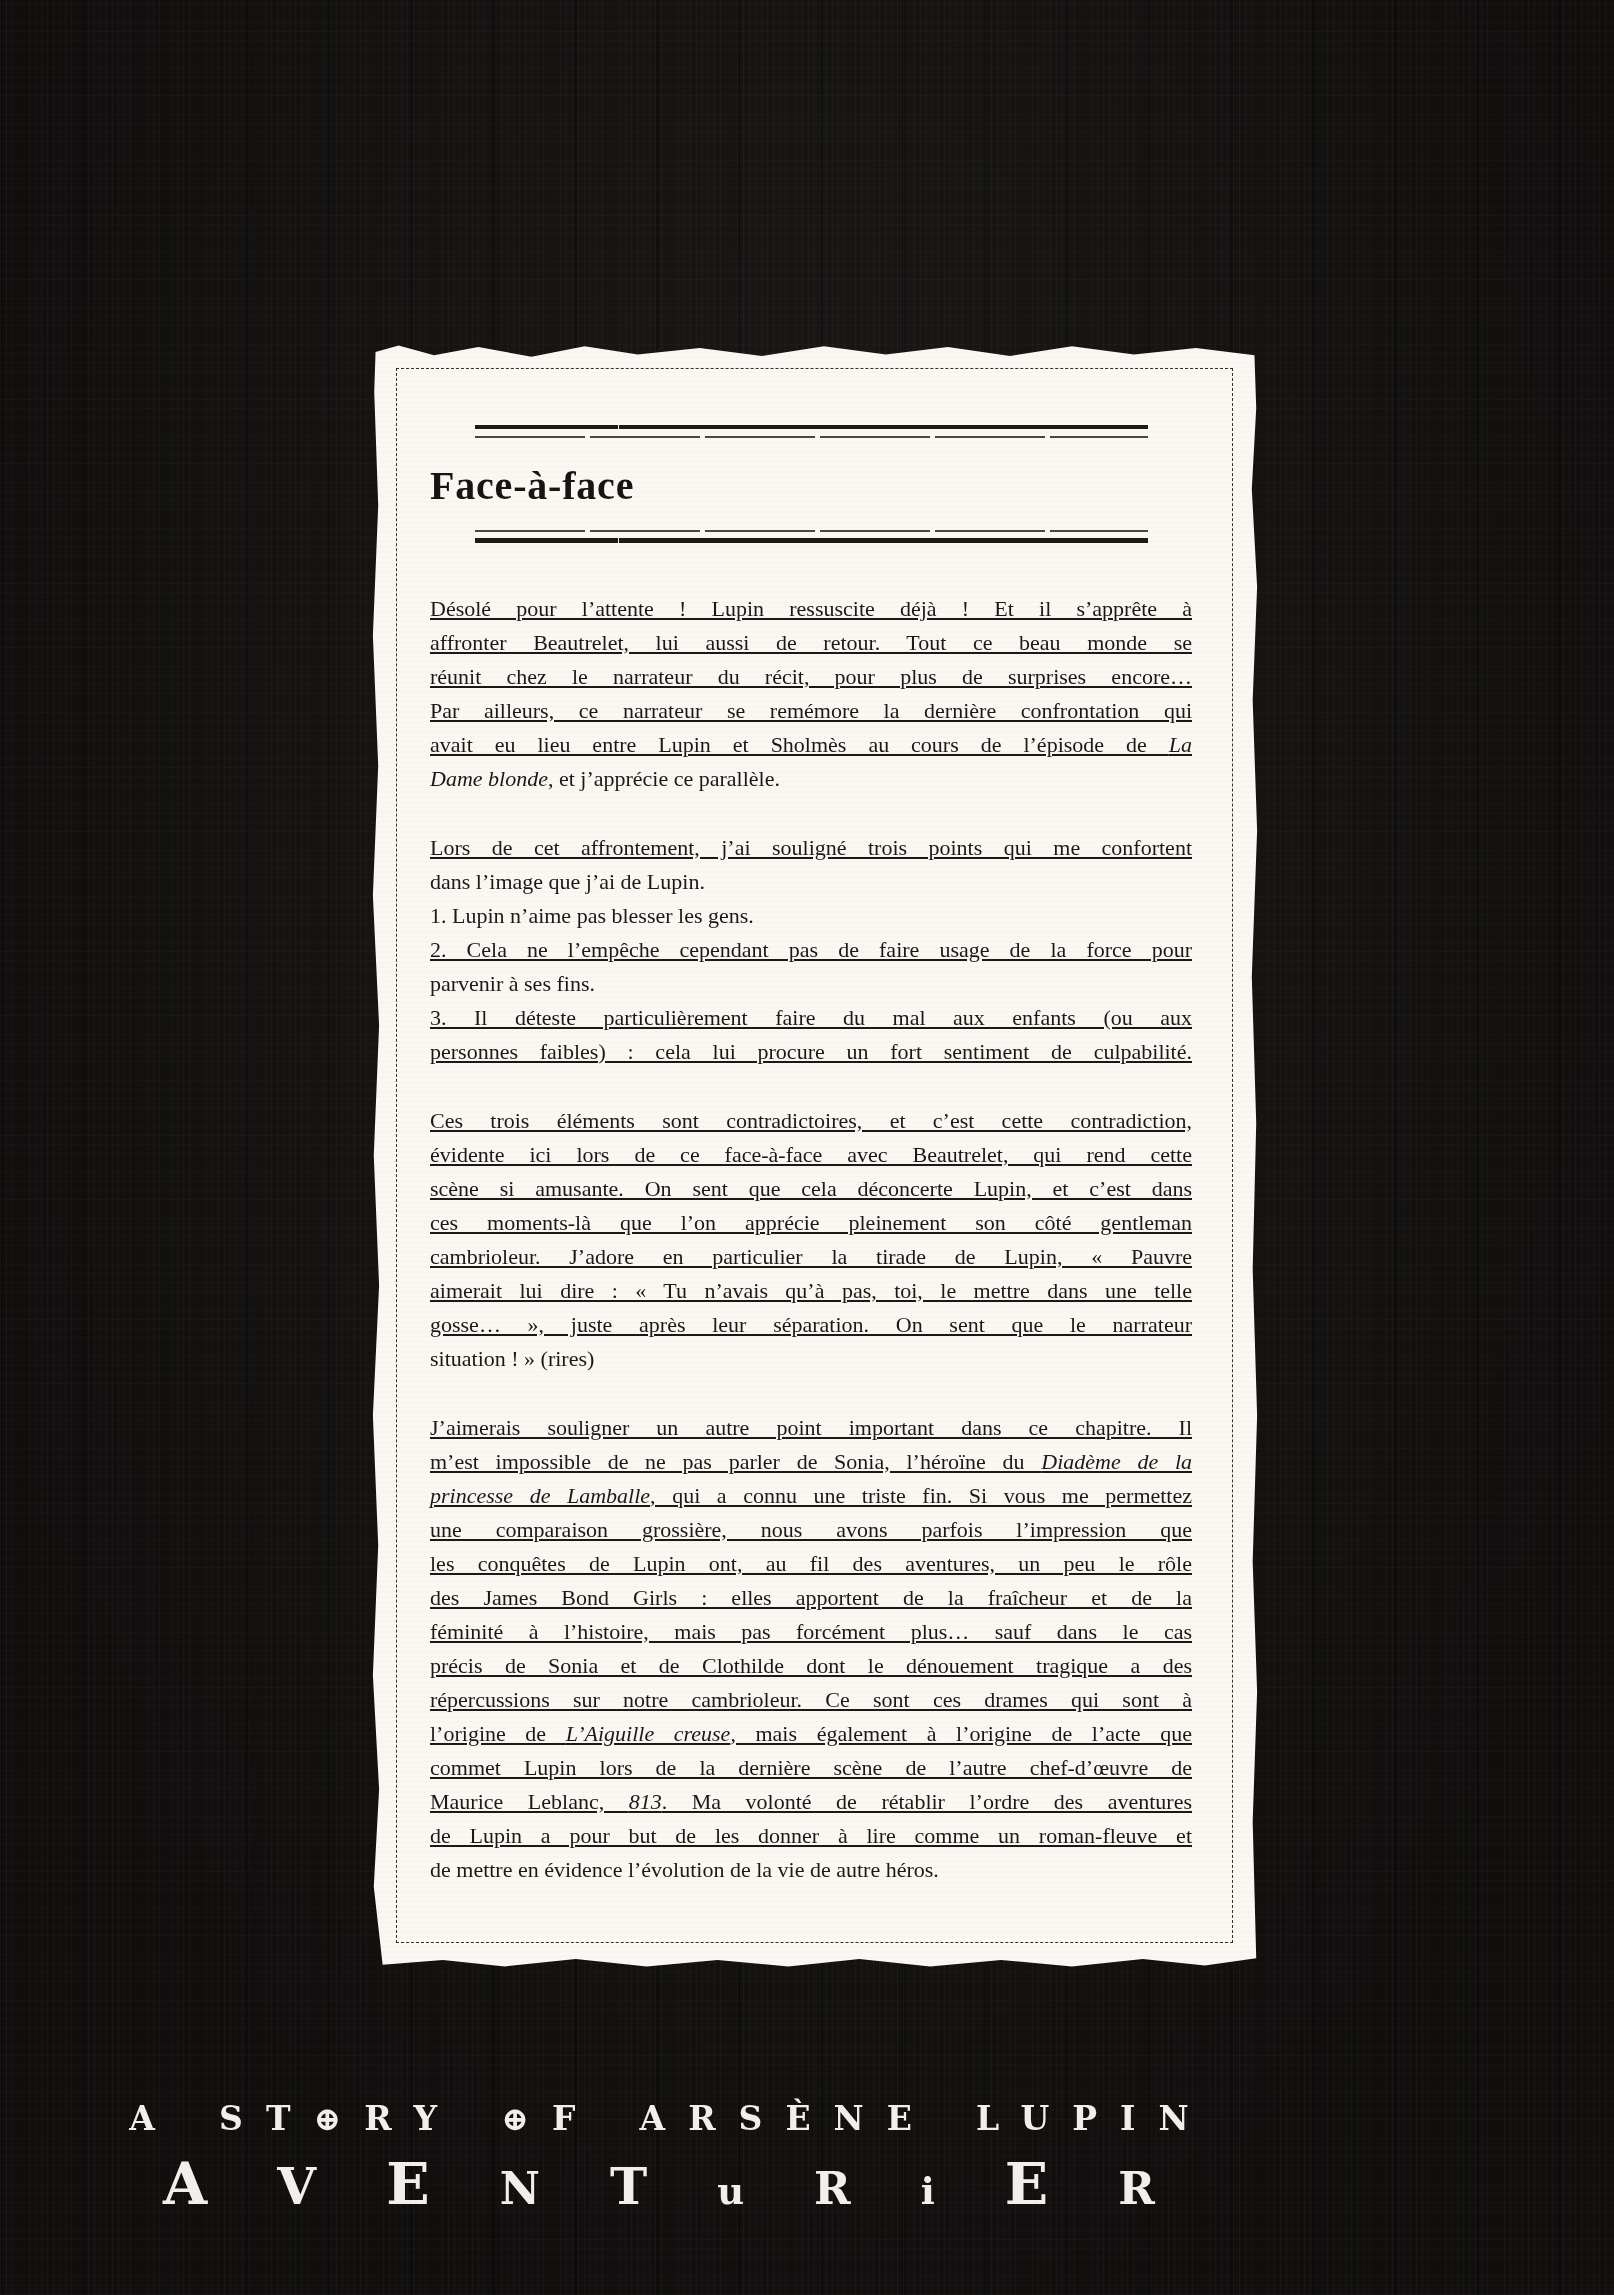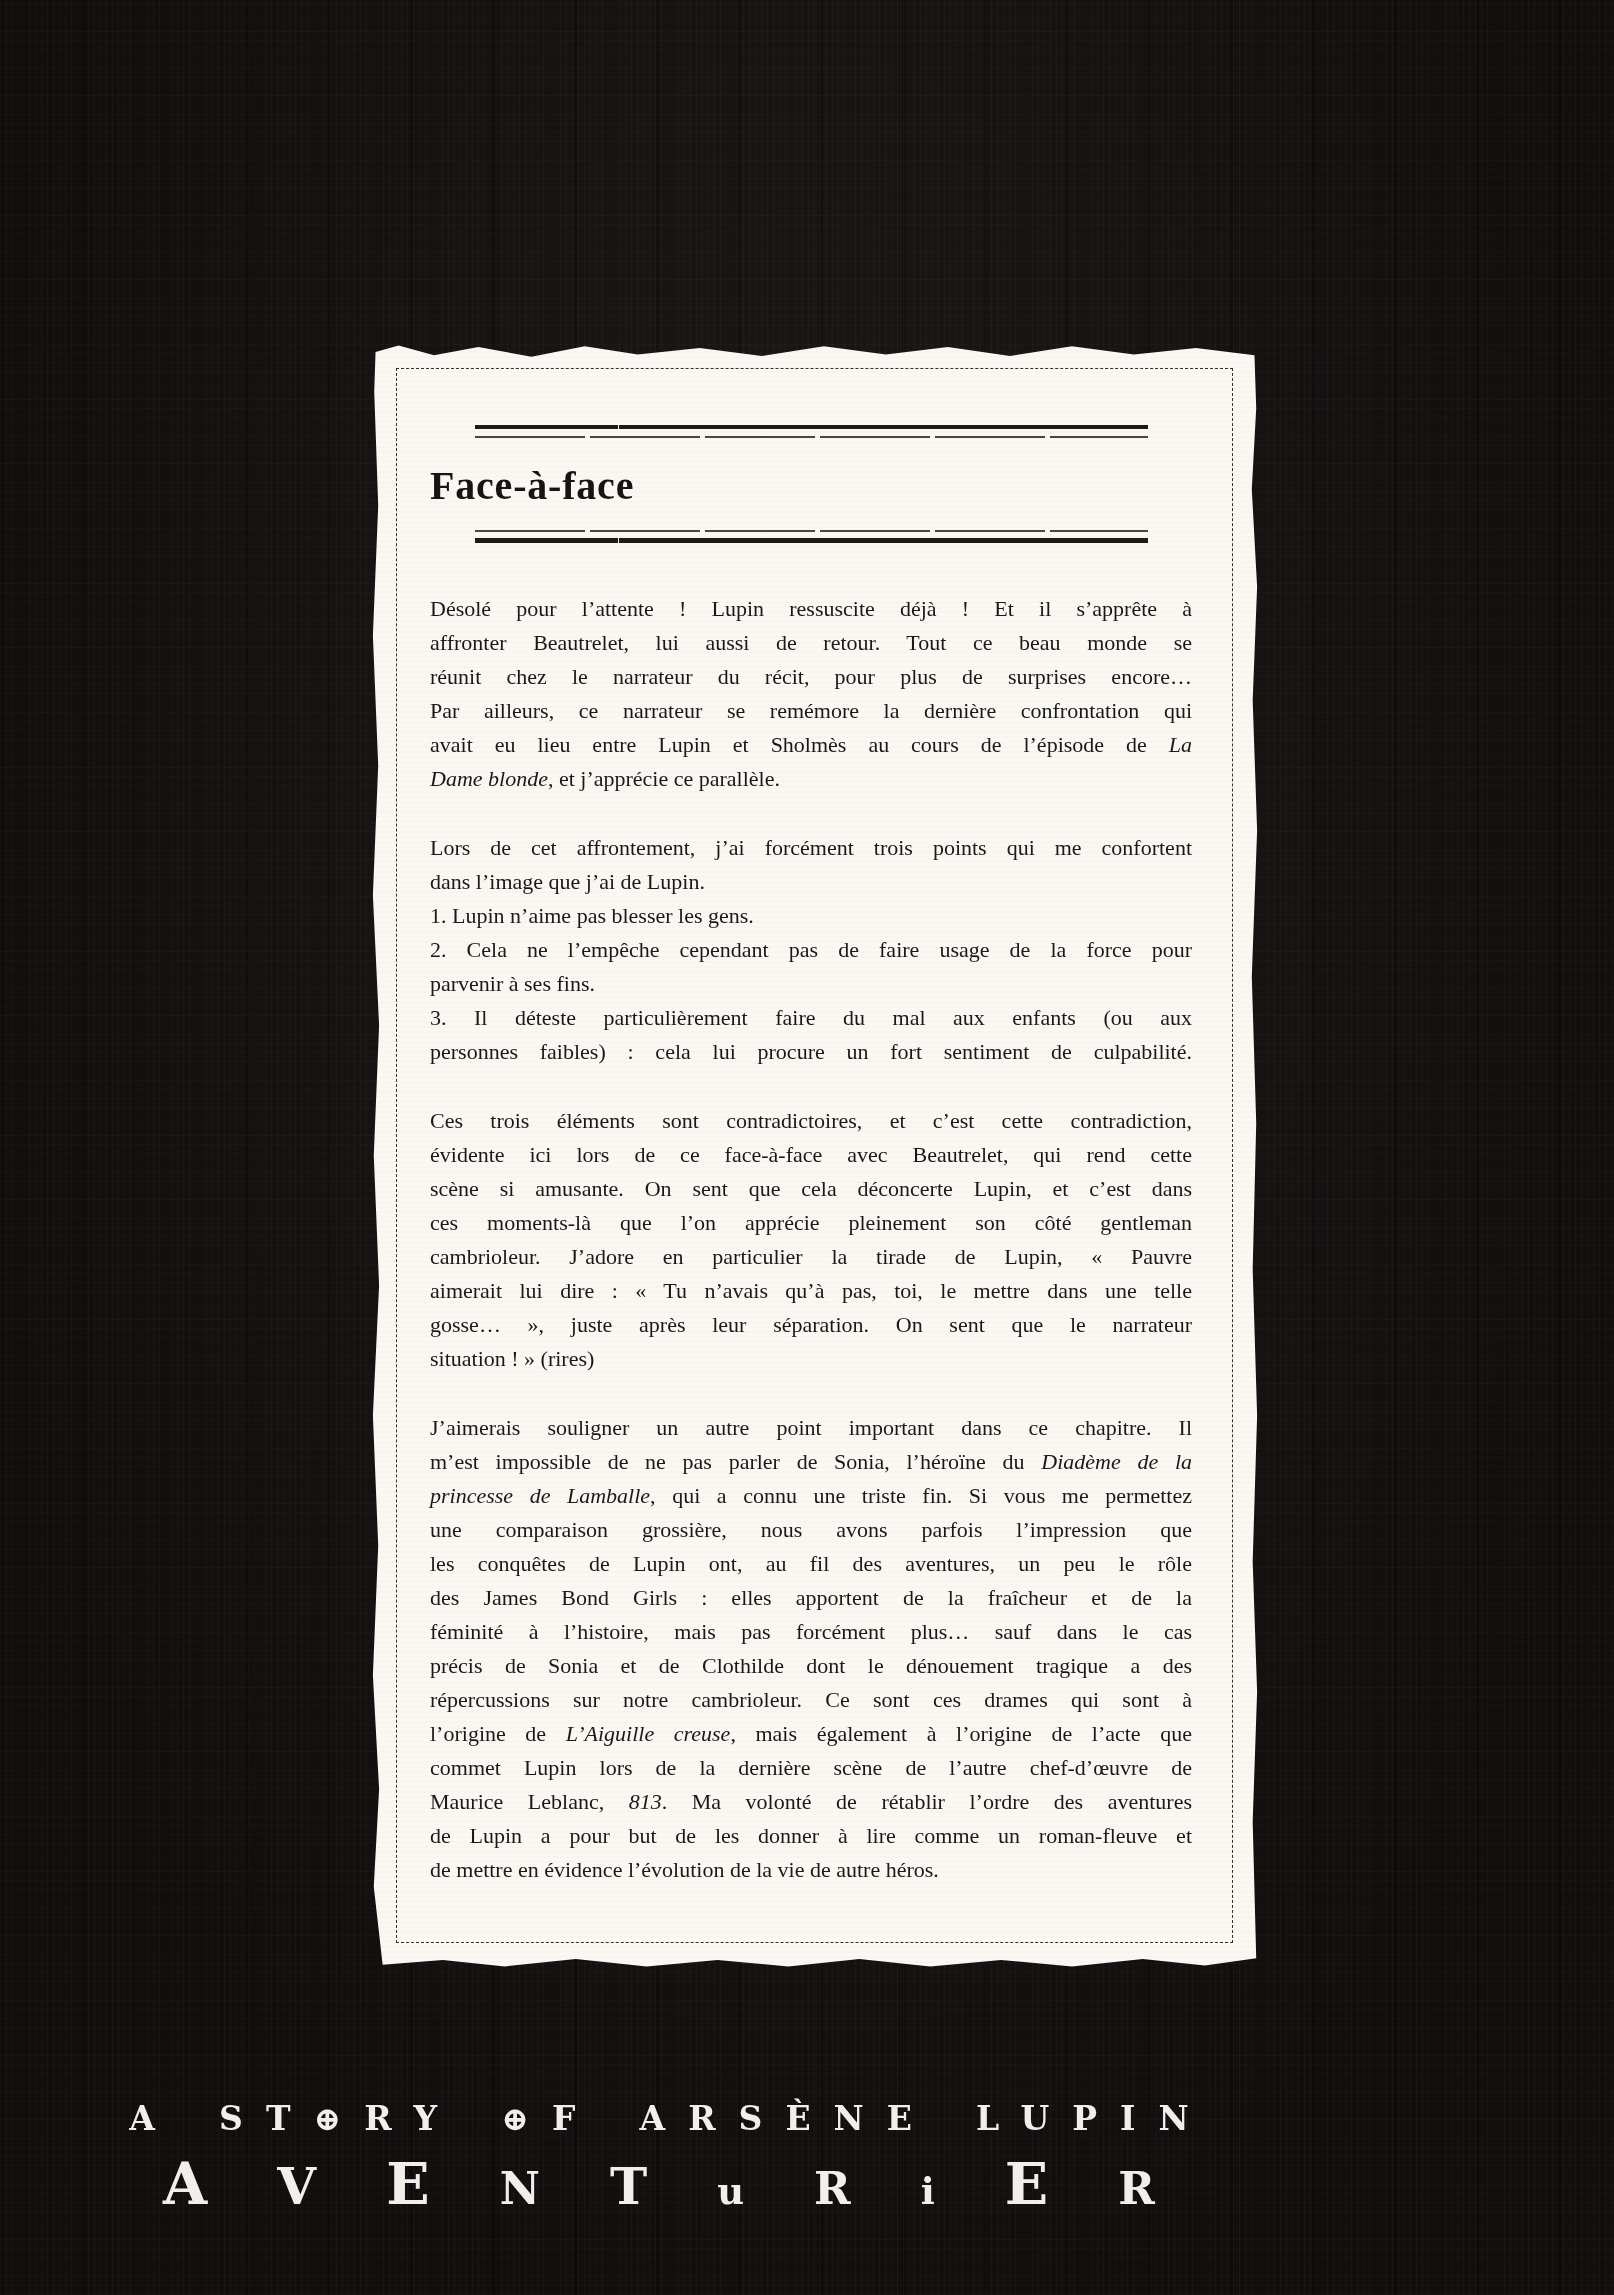--- a/index.html
+++ b/index.html
@@ -73,21 +73,21 @@
     font-size: 40px;
     line-height: 49px;
     letter-spacing: 0.8px;
     color: #171511;
   }
 
   
   .paragraphs { font-size: 22px; line-height: 34px; }
   .para + .para { margin-top: 35px; }
   .line { text-align: left; }
-  .line.just { text-align: justify; text-align-last: justify; }
+  .line.just { text-align: justify; text-align-last: justify; text-decoration: underline; }
   .line em { font-style: italic; }
 
   
   .footer { position: absolute; left: 0; width: 1318px; top: 2099px; color: #f1efe9; }
   .tagline {
     text-align: center;
     font-family: "DejaVu Serif", serif;
     font-weight: 700;
     font-size: 33px;
     line-height: 39px;
@@ -137,21 +137,21 @@
       <div id="paragraphs" class="paragraphs">
           <div class="para">
             <div class="line just"><span>Désolé pour l’attente ! Lupin ressuscite déjà ! Et il s’apprête à</span></div>
             <div class="line just"><span>affronter Beautrelet, lui aussi de retour. Tout ce beau monde se</span></div>
             <div class="line just"><span>réunit chez le narrateur du récit, pour plus de surprises encore…</span></div>
             <div class="line just"><span>Par ailleurs, ce narrateur se remémore la dernière confrontation qui</span></div>
             <div class="line just"><span>avait eu lieu entre Lupin et Sholmès au cours de l’épisode de </span><em>La</em></div>
             <div class="line"><em>Dame blonde</em><span>, et j’apprécie ce parallèle.</span></div>
           </div>
           <div class="para">
-            <div class="line just"><span>Lors de cet affrontement, j’ai forcément trois points qui me confortent</span></div>
+            <div class="line just"><span>Lors de cet affrontement, j’ai souligné trois points qui me confortent</span></div>
             <div class="line"><span>dans l’image que j’ai de Lupin.</span></div>
             <div class="line"><span>1. Lupin n’aime pas blesser les gens.</span></div>
             <div class="line just"><span>2. Cela ne l’empêche cependant pas de faire usage de la force pour</span></div>
             <div class="line"><span>parvenir à ses fins.</span></div>
             <div class="line just"><span>3. Il déteste particulièrement faire du mal aux enfants (ou aux</span></div>
             <div class="line just"><span>personnes faibles) : cela lui procure un fort sentiment de culpabilité.</span></div>
           </div>
           <div class="para">
             <div class="line just"><span>Ces trois éléments sont contradictoires, et c’est cette contradiction,</span></div>
             <div class="line just"><span>évidente ici lors de ce face-à-face avec Beautrelet, qui rend cette</span></div>

